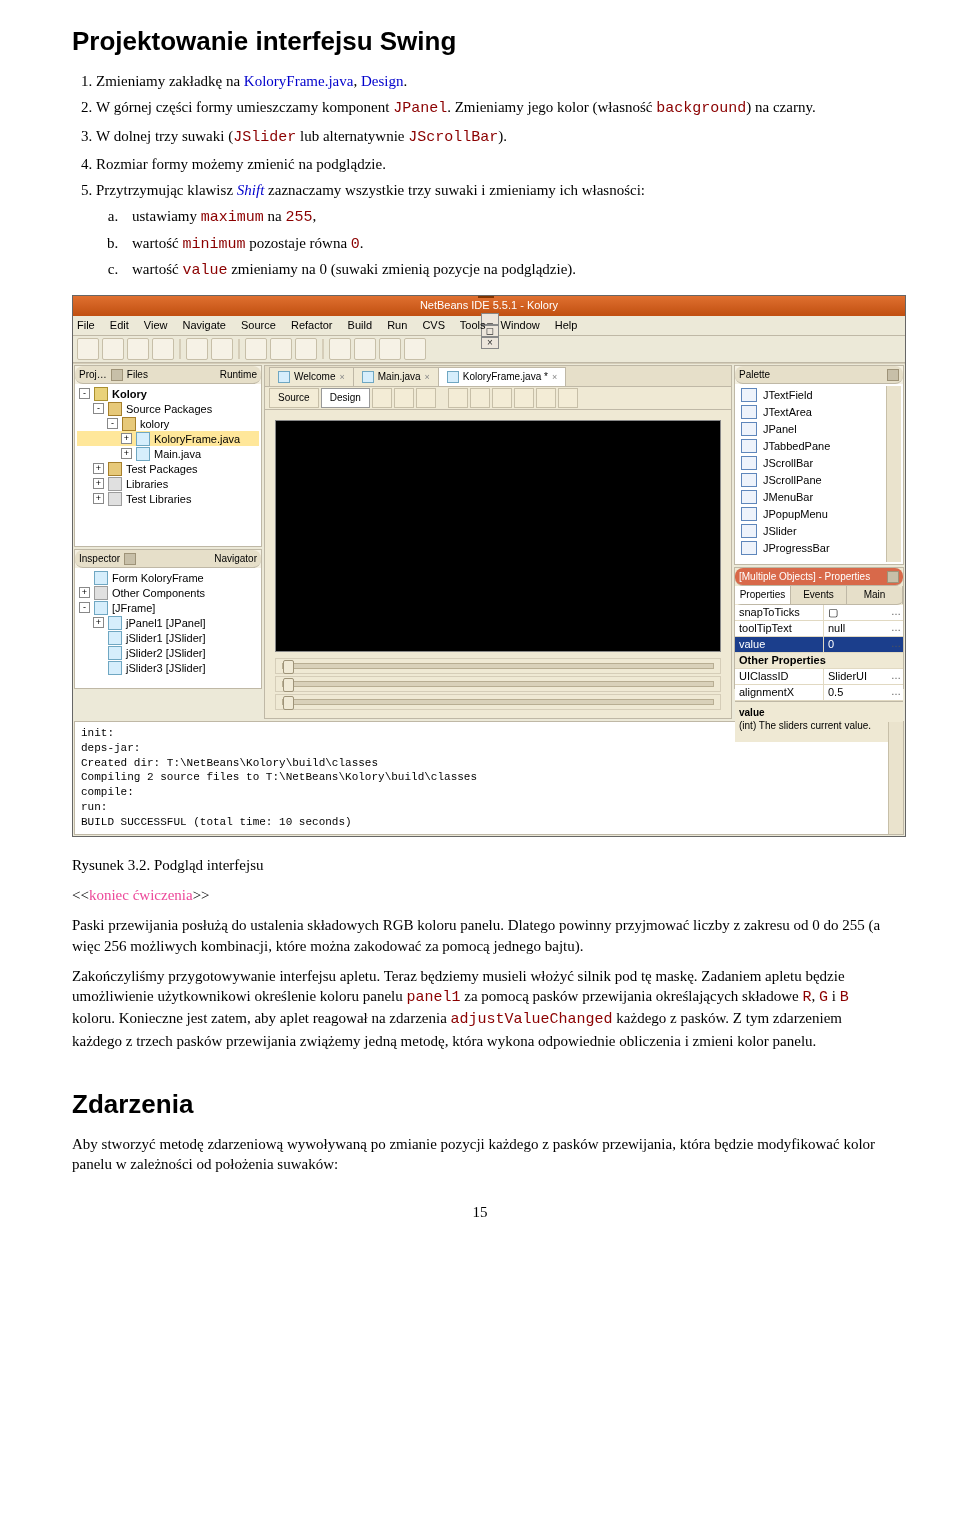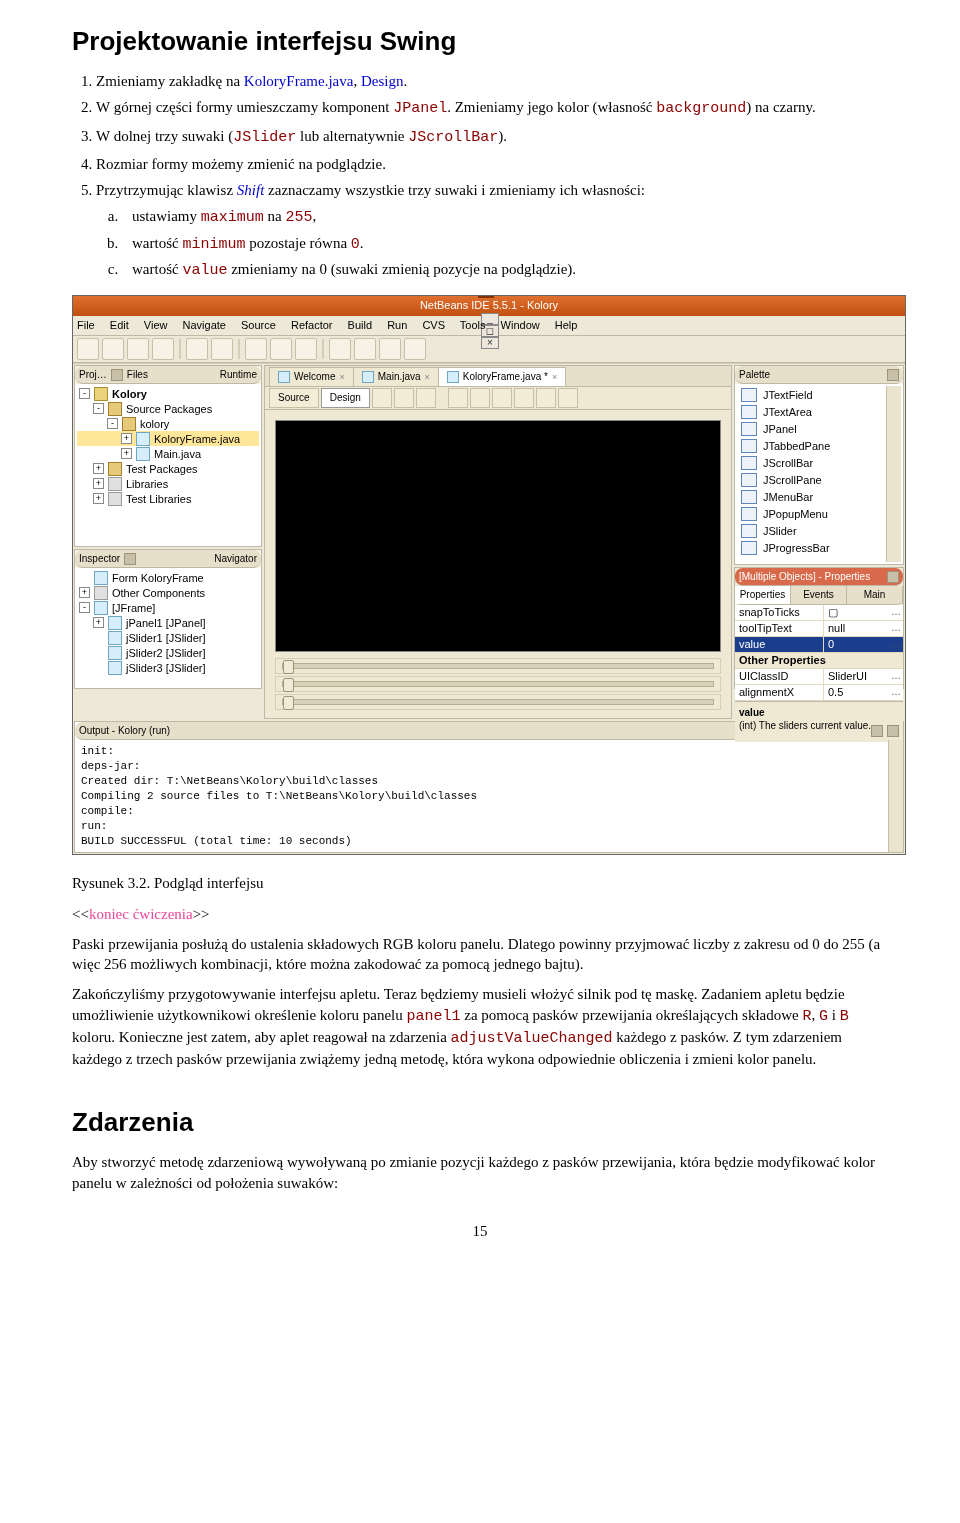--- a/index.html
+++ b/index.html
@@ -458,26 +458,20 @@
           </div>
         <div class="desc-box">
           <b>value</b>
           <span>(int)  The sliders current value.</span>
         </div>
       </div>
     </div>
   </div>
 
   <div class="output-pane">
-    <div class="pane-title">
-      <span>Output - Kolory (run)</span>
-      <span class="flex"></span>
-      <span class="glyph"></span>
-      <span class="glyph"></span>
-    </div>
     <div style="display:flex;">
       <div class="output-text" style="flex:1;">init:
 deps-jar:
 Created dir: T:\NetBeans\Kolory\build\classes
 Compiling 2 source files to T:\NetBeans\Kolory\build\classes
 compile:
 run:
 BUILD SUCCESSFUL (total time: 10 seconds)</div>
       <div class="vsb"></div>
     </div>

